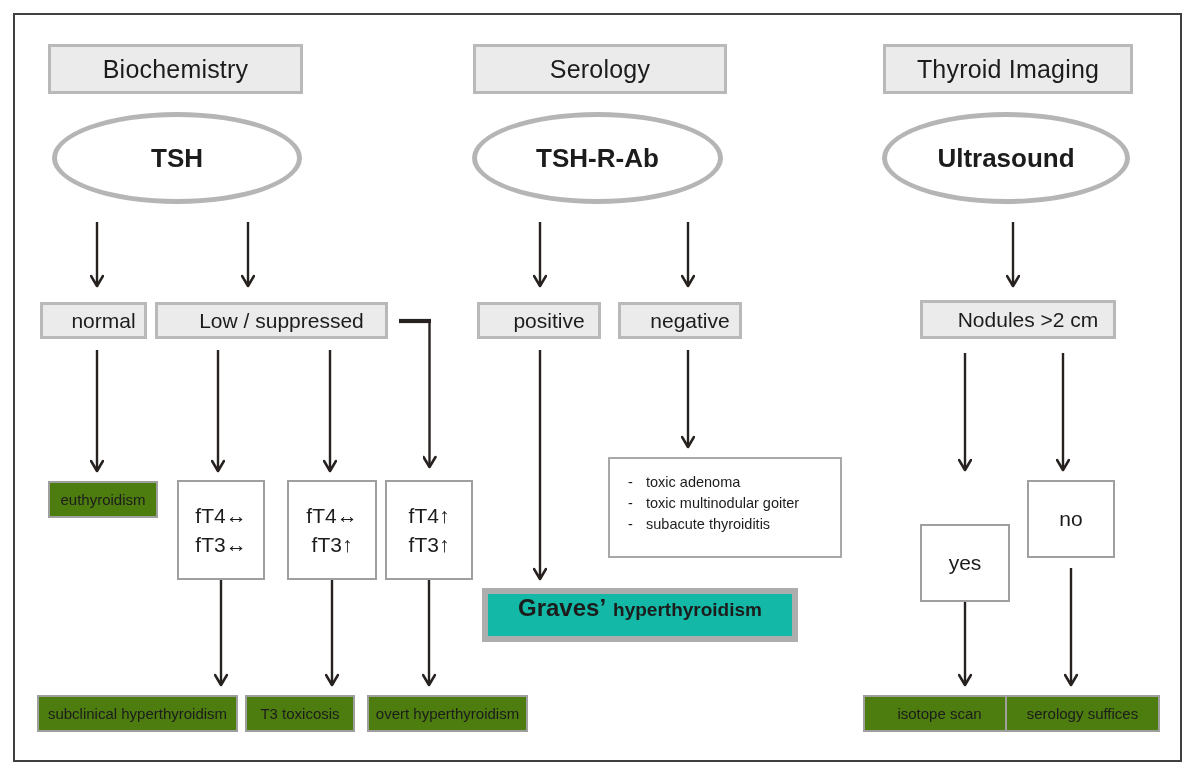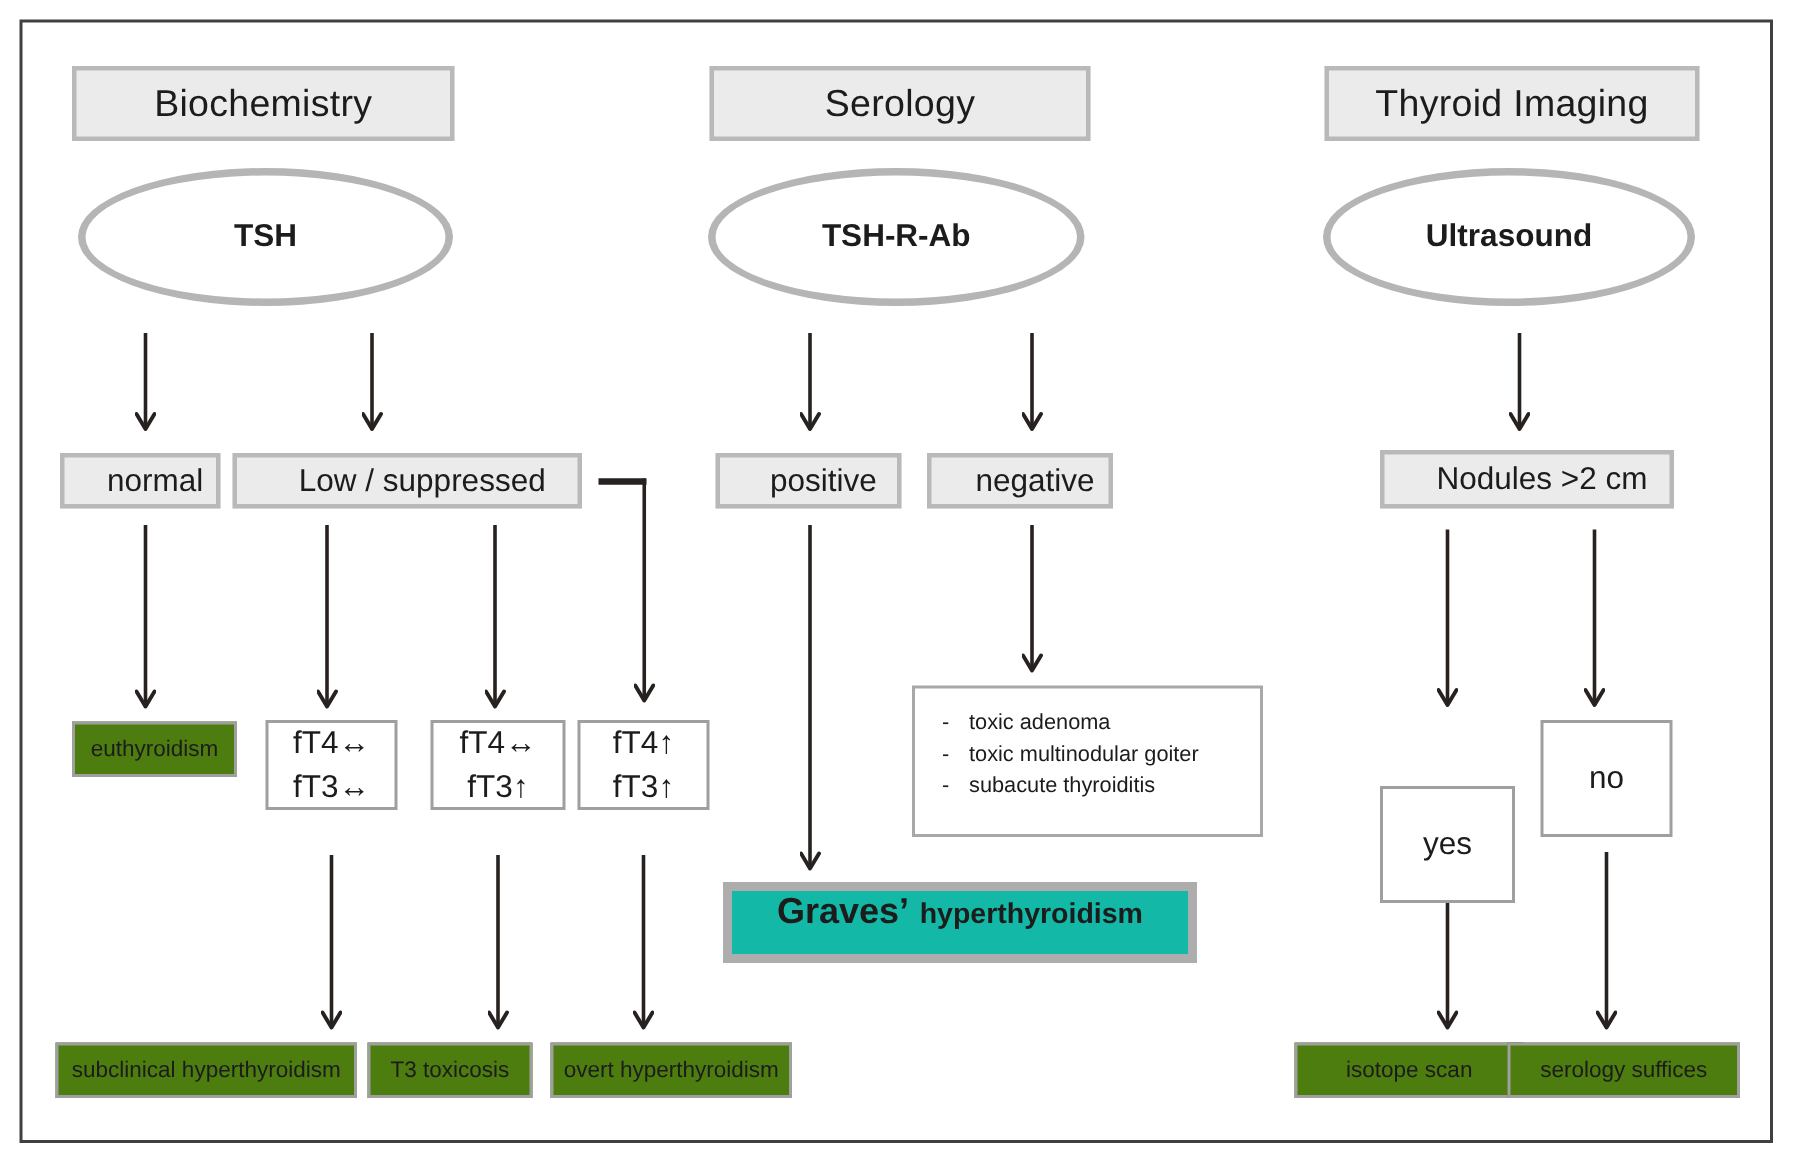--- a/index.html
+++ b/index.html
@@ -16,26 +16,26 @@
   .hdr{
     background:#ebebeb;border:3px solid #b9b9b9;height:50px;
     font-size:25px;letter-spacing:.2px;
   }
   .gbox{
     background:#ebebeb;border:3px solid #b9b9b9;height:37px;font-size:21px;padding-left:20px;
   }
   
   .ellipse{
     background:#ffffff;border:5px solid #b5b5b5;border-radius:50%;
-    height:92px;font-size:21px;font-weight:bold;
+    height:92px;font-size:26px;font-weight:bold;
   }
   
   .wbox{background:#ffffff;border:2px solid #9f9f9f;font-size:21px;}
   .sbox{background:#4d7c0f;border:2px solid #9f9f9f;font-size:15px;height:37px;}
-  .ft4{flex-direction:column;line-height:1.4;height:60px;}
+  .ft4{flex-direction:column;line-height:1.4;height:100px;}
   .other{
     background:#ffffff;border:2px solid #a8a8a8;
     flex-direction:column;align-items:flex-start;justify-content:flex-start;
     font-size:14.5px;padding:13px 12px;line-height:1.45;
   }
   .other-title{margin-bottom:14px;}
   .other-item{display:flex;}
   .other-item .dash{width:24px;padding-left:6px;box-sizing:border-box;}
   .graves{
     background:#14b8a6;border:6px solid #adadad;

